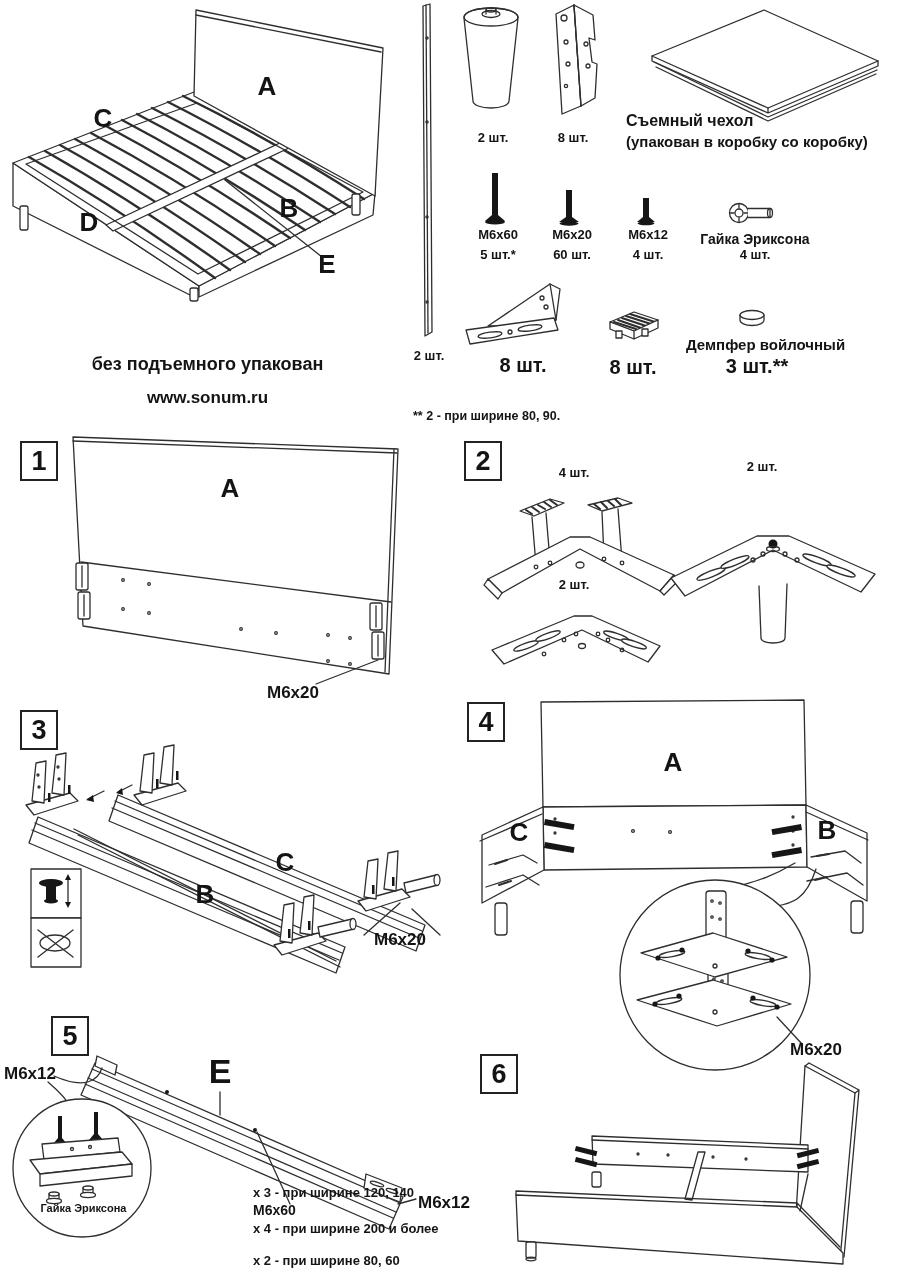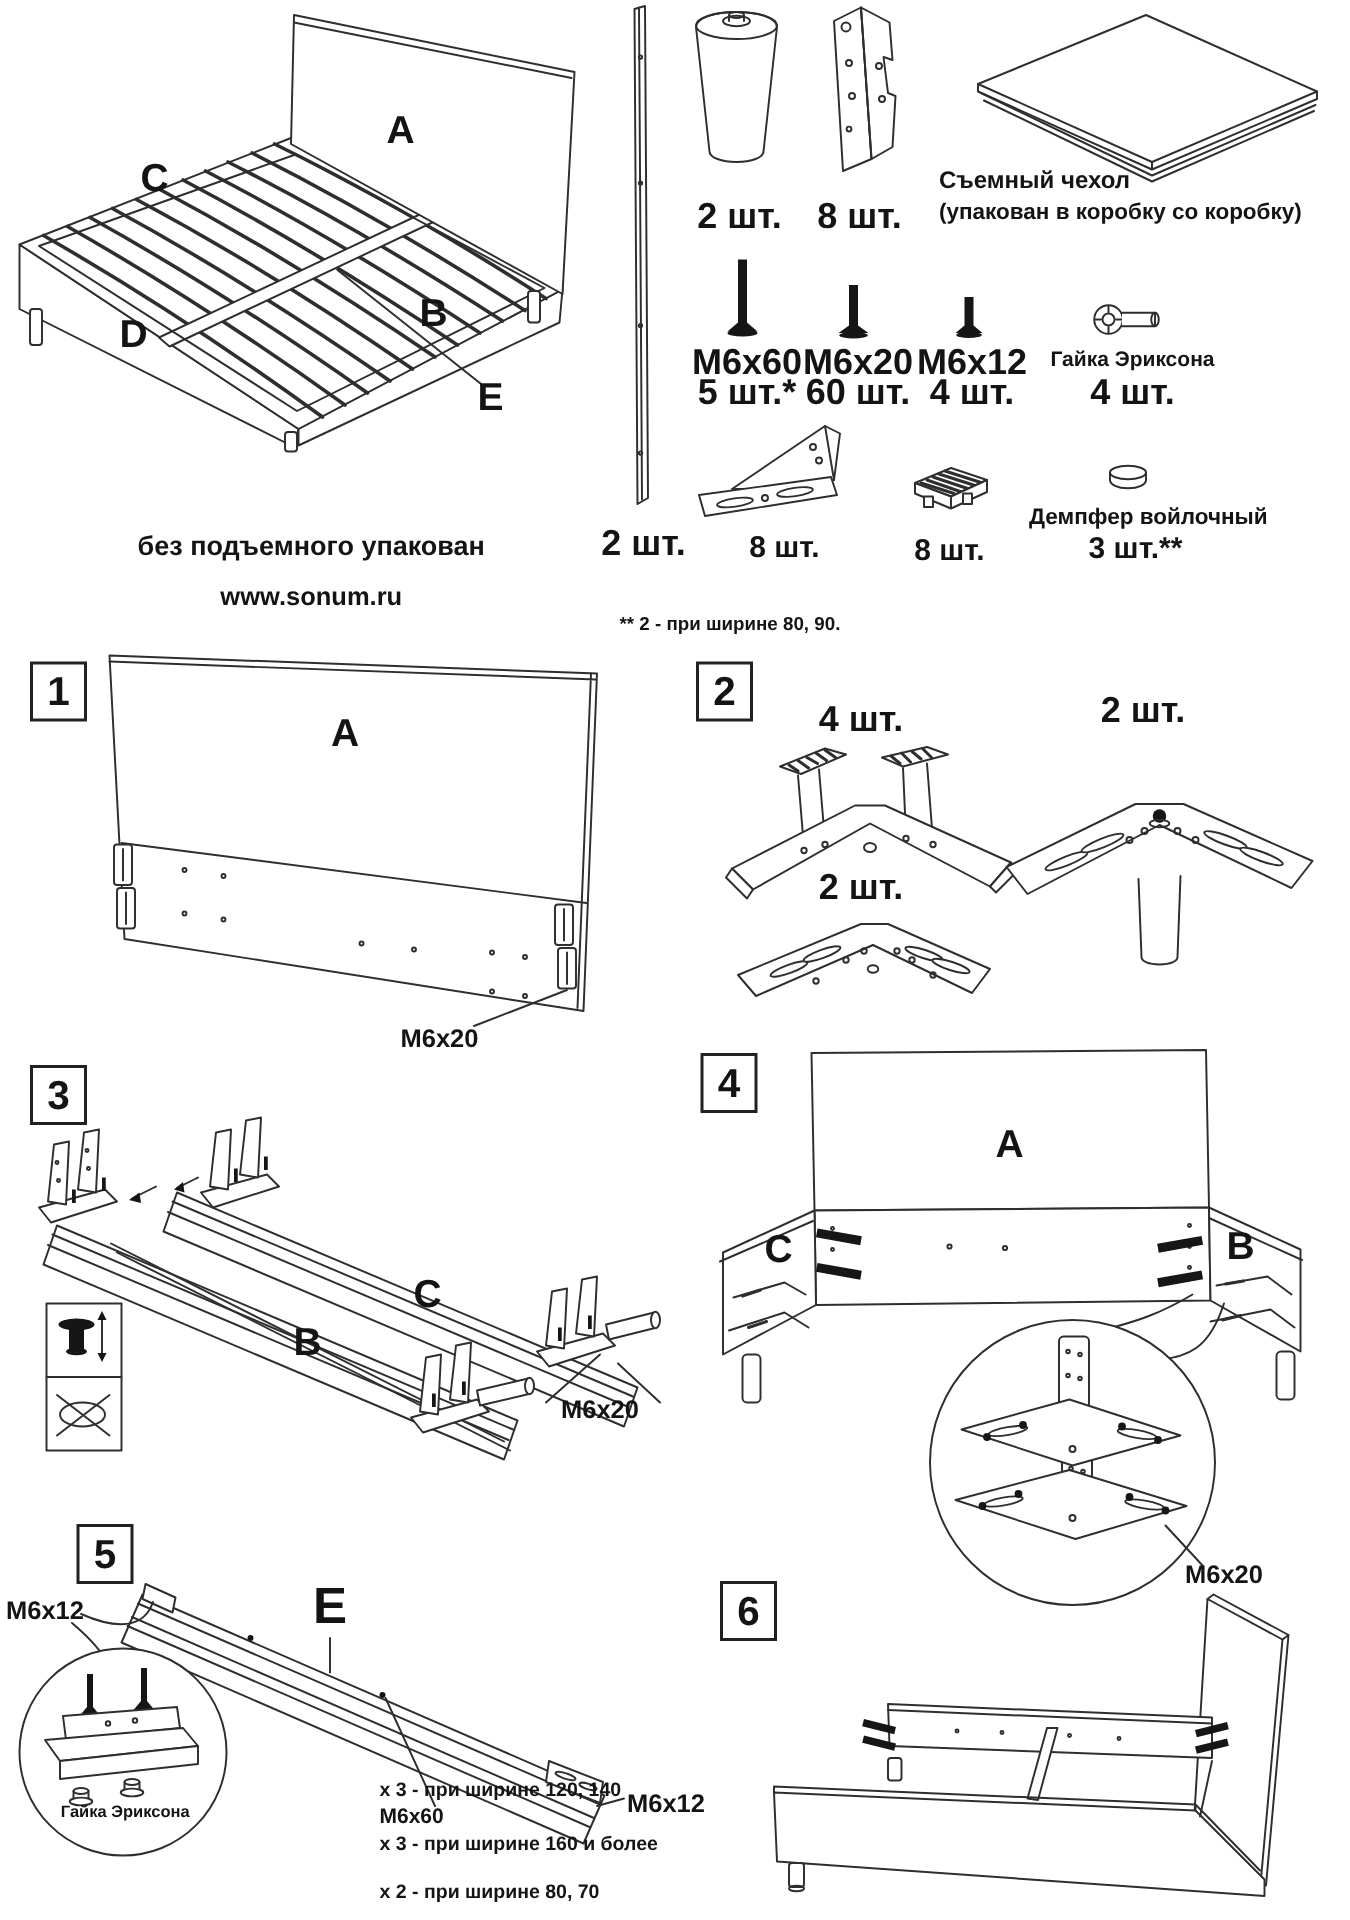--- a/index.html
+++ b/index.html
@@ -1,21 +1,21 @@
 <!DOCTYPE html>
 <html><head>
 <meta charset="utf-8">
 <style>
   html,body{margin:0;padding:0;background:#888;}
   .sheet{position:relative;width:900px;height:1280px;background:#fff;
          font-family:"Liberation Sans",sans-serif;color:#141414;overflow:hidden;margin:0 auto;}
   .lbl{position:absolute;font-weight:700;color:#141414;white-space:nowrap;line-height:1.15;}
   .c{text-align:center;}
   .f11{font-size:11px}.f12{font-size:12.5px}.f13{font-size:13px}.f14{font-size:14px}
-  .f15{font-size:15px}.f16{font-size:16px}.f17{font-size:17px}.f18{font-size:24px}
+  .f15{font-size:15px}.f16{font-size:16px}.f17{font-size:17px}.f18{font-size:13px}
   .f20{font-size:20px}.f26{font-size:26px}.f34{font-size:34px}
   .title{font-size:18px;font-weight:700;text-align:center;}
   .stepnum{position:absolute;width:34px;height:36px;border:2px solid #222;background:#fff;
            display:flex;align-items:center;justify-content:center;font-size:27px;font-weight:700;}
   svg{position:absolute;overflow:visible;}
   .d path,.d rect,.d circle,.d ellipse,.d polygon,.d line{
       stroke:#2e2e2e;stroke-width:1.3;fill:none;stroke-linecap:round;stroke-linejoin:round;}
   .d .fw{fill:#fff}
   .d .fb{fill:#161616;stroke:none}
   .d .th{stroke-width:2.4}
@@ -377,23 +377,23 @@
     <ellipse class="fw" cx="52" cy="183" rx="7.5" ry="2.6"></ellipse>
     <ellipse class="fw" cx="86" cy="170" rx="5" ry="2"></ellipse>
     <path d="M81,170 L81,176 M91,170 L91,176"></path>
     <ellipse class="fw" cx="86" cy="177" rx="7.5" ry="2.6"></ellipse>
   </svg>
   <div class="lbl f34 c" style="left:200px;top:1052px;width:40px">E</div>
   <div class="lbl f17" style="left:4px;top:1064px;width:60px">M6x12</div>
   <div class="lbl f17" style="left:418px;top:1193px;width:60px">M6x12</div>
   <div class="lbl f11 c" style="left:36px;top:1202px;width:95px">Гайка Эриксона</div>
   <div class="lbl f14" style="left:253px;top:1202px;width:200px">M6x60</div>
-  <div class="lbl f13" style="left:253px;top:1222px;width:220px">x 3 - при ширине 160 и более</div>
+  <div class="lbl f13" style="left:253px;top:1222px;width:220px">x 4 - при ширине 200 и более</div>
   <div class="lbl f13" style="left:253px;top:1186px;width:220px">x 3 - при ширине 120, 140</div>
-  <div class="lbl f13" style="left:253px;top:1254px;width:220px">x 2 - при ширине 80, 70</div>
+  <div class="lbl f13" style="left:253px;top:1254px;width:220px">x 2 - при ширине 80, 60</div>
 
   <div class="stepnum" style="left:480px;top:1054px">6</div>
   <svg class="d" style="left:488px;top:1048px" width="400" height="232" viewBox="0 0 400 232">
     <path class="fw" d="M317,18 L367,45 L352,212 L308,166 Z"></path>
     <path d="M321,15 L371,42 L367,45 M317,18 L321,15 M371,42 L356,209"></path>
     <path class="fw" d="M104,88 L320,97 L320,124 L105,116 Z"></path>
     <path d="M104,92 L320,101"></path>
     <circle cx="150" cy="106" r="1"></circle>
       <circle cx="180" cy="107" r="1"></circle>
     <circle cx="225" cy="109" r="1"></circle>

